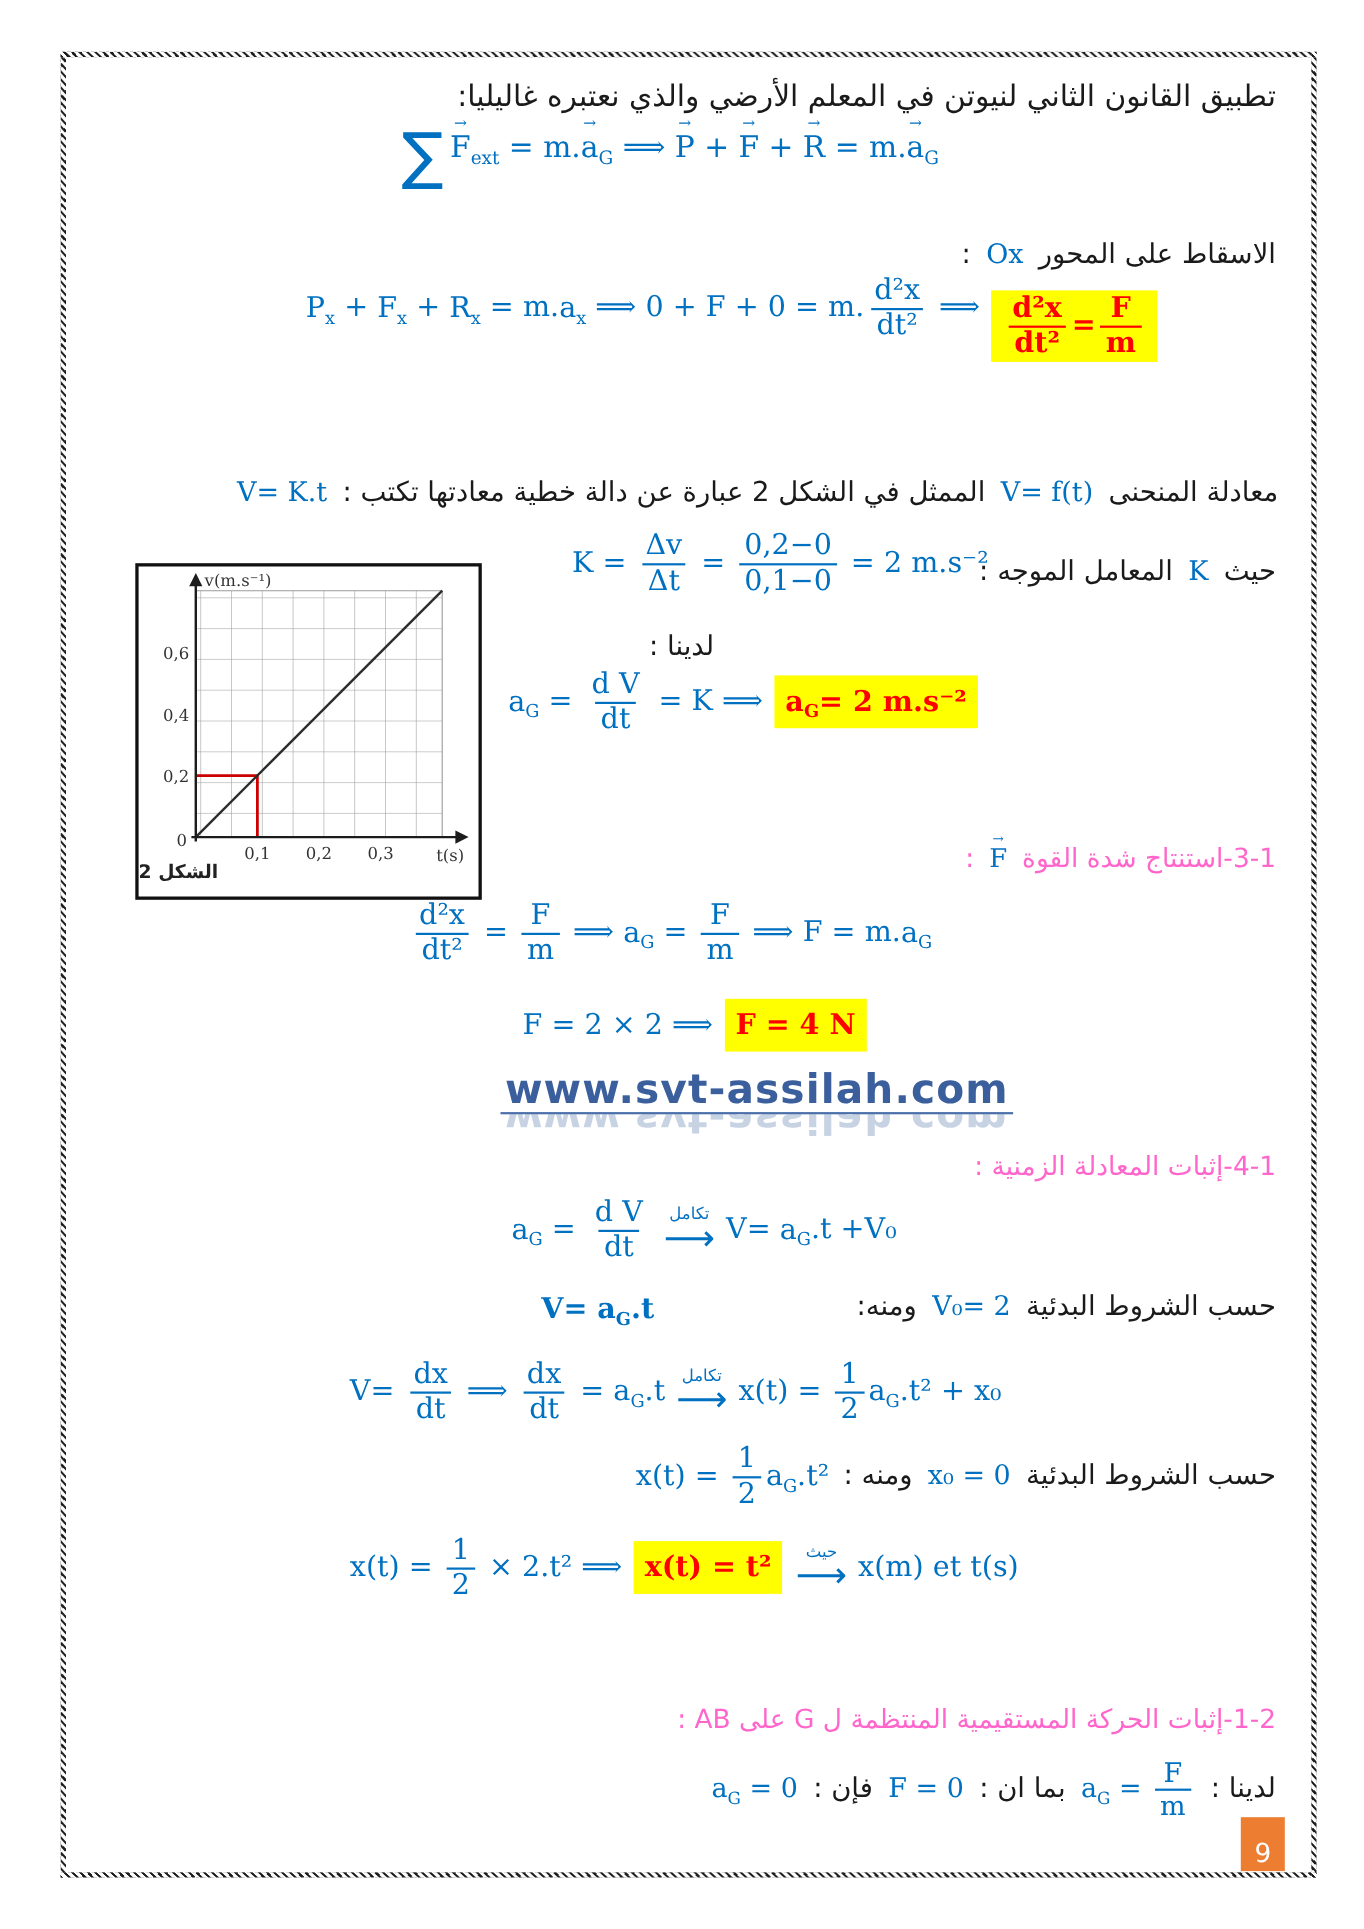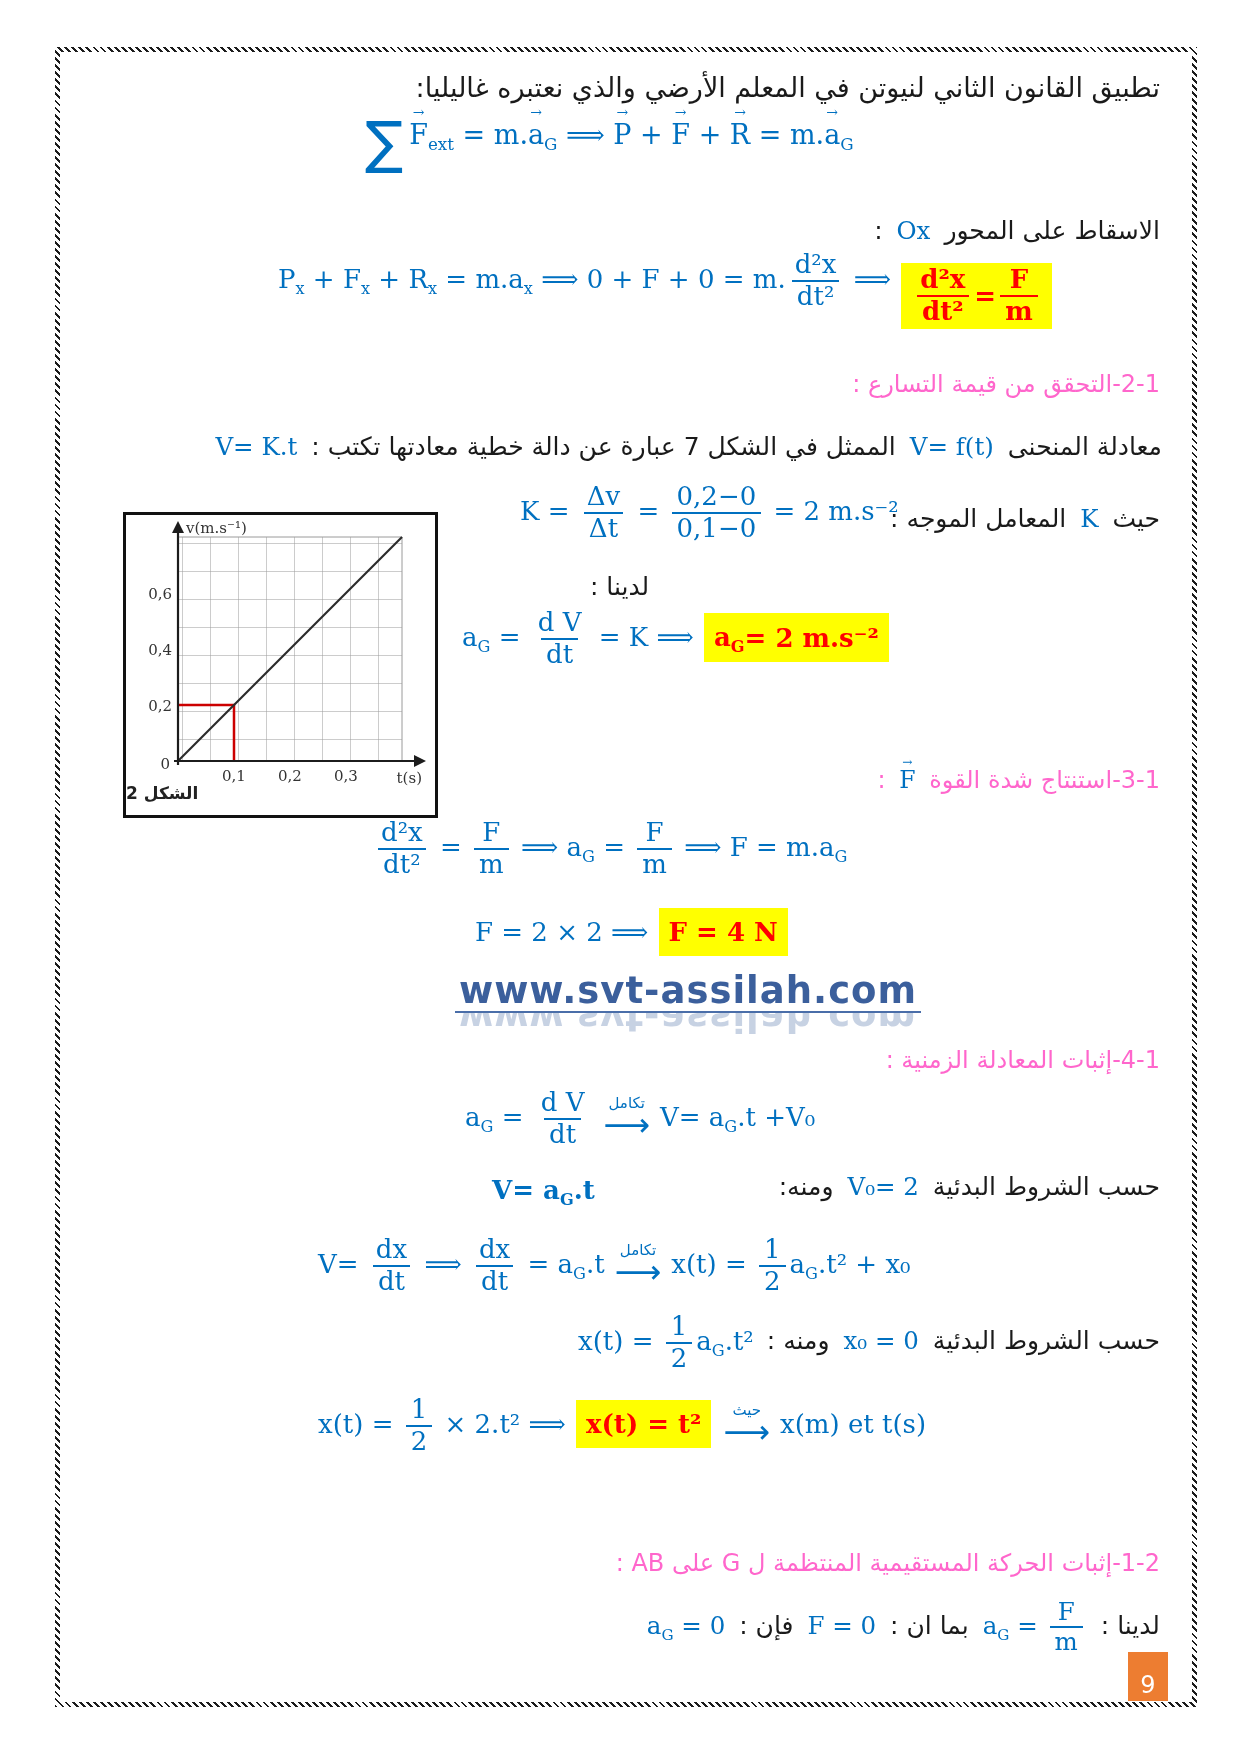--- a/index.html
+++ b/index.html
@@ -61,23 +61,22 @@
         <span class="num">d²x</span>
         <span class="den">dt²</span>
       </span> ⟹ <span class="hl"><span class="frac">
           <span class="num">d²x</span>
           <span class="den">dt²</span>
         </span> = <span class="frac">
           <span class="num">F</span>
           <span class="den">m</span>
         </span></span></div>
 
-  <div class="abs ar-line pink" style="top:366px;right:80px;font-size:24px;">2-1-التحقق من قيمة التسارع :</div>
-
-  <div class="abs ar-line" style="top:428px;right:78px;"><span class="ar">معادلة المنحنى </span><span class="mm" dir="ltr">V= f(t)</span><span class="ar"> الممثل في الشكل 7 عبارة عن دالة خطية معادتها تكتب : </span><span class="mm" dir="ltr">V= K.t</span></div>
+
+  <div class="abs ar-line" style="top:428px;right:78px;"><span class="ar">معادلة المنحنى </span><span class="mm" dir="ltr">V= f(t)</span><span class="ar"> الممثل في الشكل 2 عبارة عن دالة خطية معادتها تكتب : </span><span class="mm" dir="ltr">V= K.t</span></div>
 
   <figure id="figure2" class="abs" style="margin:0;">
     <svg width="309" height="272" viewBox="0 0 309 272">
       <defs>
         <pattern id="gr" width="28" height="28" patternUnits="userSpaceOnUse">
           <path d="M28 0H0V28" fill="none" stroke="#9a9a9a" stroke-width="1"></path>
         </pattern>
       </defs>
       <rect x="52" y="22" width="224" height="224" fill="url(#gr)"></rect>
       <line x1="276" y1="22" x2="276" y2="246" stroke="#9a9a9a" stroke-width="1"></line>

